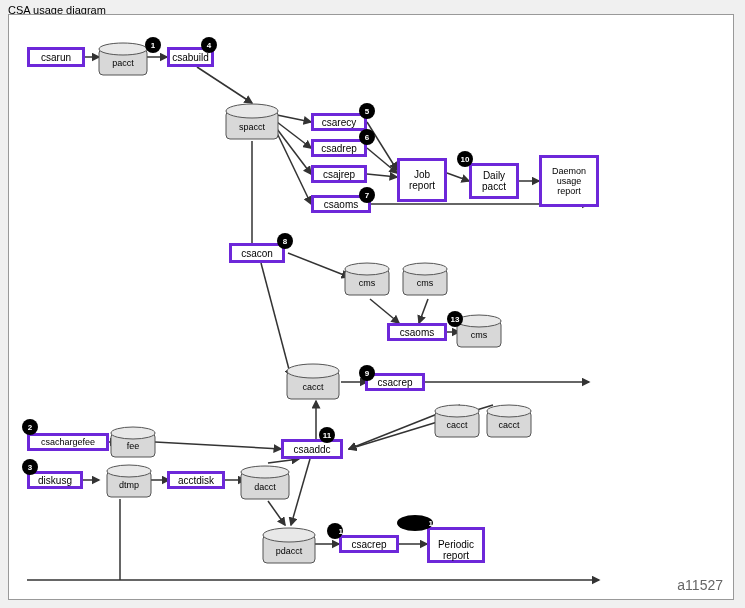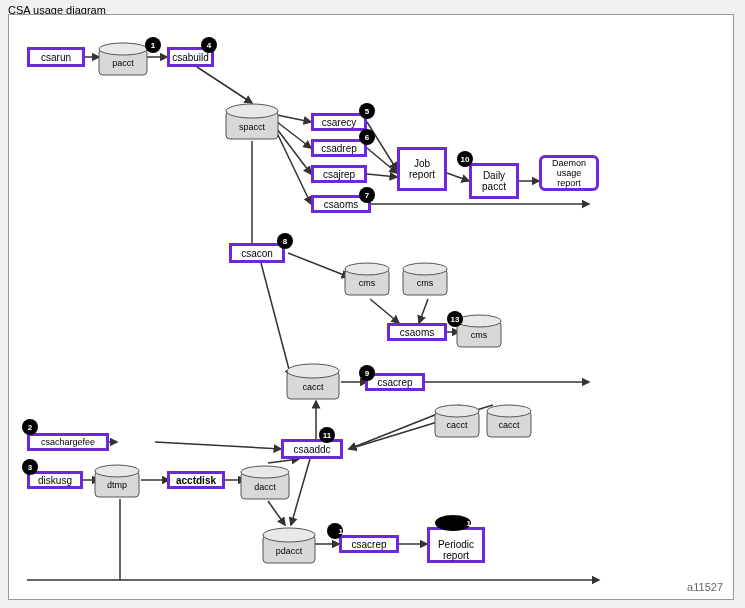--- a/index.html
+++ b/index.html
@@ -63,21 +63,21 @@
       position: absolute;
       top: 0; left: 0;
       width: 100%;
       height: 100%;
       pointer-events: none;
     }
     .watermark {
       position: absolute;
       bottom: 6px;
       right: 10px;
-      font-size: 11px;
+      font-size: 14px;
       color: #666;
     }
   </style>
 </head>
 <body>
 
 <div class="outer">
   <div class="title-bar">
     <span>CSA usage diagram</span>
   </div>
@@ -177,31 +177,31 @@
     </div>
 
     <div class="box" style="left:302px;top:124px;width:56px;height:18px;">
       <span>csadrep</span>
     </div>
 
     <div class="box" style="left:302px;top:150px;width:56px;height:18px;">
       <span>csajrep</span>
     </div>
 
-    <div class="box" style="left:388px;top:132px;width:50px;height:44px;font-size:10px;white-space:pre-line;">
+    <div class="box" style="left:388px;top:143px;width:50px;height:44px;font-size:10px;white-space:pre-line;">
       <span style="white-space:pre-line;">Job
 report</span>
     </div>
 
     <div class="box" style="left:460px;top:148px;width:50px;height:36px;font-size:10px;">
       <span style="white-space:pre-line;">Daily
 pacct</span>
     </div>
 
-    <div class="box" style="left:530px;top:140px;width:60px;height:36px;font-size:9px;text-align:center;border-radius:6px;">
+    <div class="box" style="left:530px;top:140px;width:60px;height:52px;font-size:9px;text-align:center;">
       <span style="white-space:pre-line;">Daemon
 usage
 report</span>
     </div>
 
     <div class="box" style="left:302px;top:180px;width:60px;height:18px;">
       <span>csaoms</span>
     </div>
 
     <div class="box" style="left:220px;top:228px;width:56px;height:20px;">
@@ -221,21 +221,21 @@
     </div>
 
     <div class="box" style="left:272px;top:424px;width:62px;height:20px;">
       <span>csaaddc</span>
     </div>
 
     <div class="box" style="left:18px;top:456px;width:56px;height:18px;">
       <span>diskusg</span>
     </div>
 
-    <div class="box" style="left:158px;top:456px;width:58px;height:18px;font-weight:bold;">
+    <div class="box" style="left:158px;top:456px;width:58px;height:18px;">
       <span>acctdisk</span>
     </div>
 
     <div class="box" style="left:330px;top:520px;width:60px;height:18px;">
       <span>csacrep</span>
     </div>
 
     <div class="box" style="left:418px;top:512px;width:58px;height:36px;font-size:10px;">
       <span style="white-space:pre-line;margin-top:10px;">Periodic
 report</span>
@@ -298,22 +298,29 @@
     </div>
 
     <div style="position:absolute;left:476px;top:386px;width:48px;height:42px;">
       <svg width="48" height="42" viewBox="0 0 48 42">
         <rect x="2" y="10" width="44" height="26" rx="4" fill="#d8d8d8" stroke="#555" stroke-width="1"></rect>
         <ellipse cx="24" cy="10" rx="22" ry="6" fill="#e8e8e8" stroke="#555" stroke-width="1"></ellipse>
         <text x="24" y="27" text-anchor="middle" font-size="9" fill="#000">cacct</text>
       </svg>
     </div>
 
-
-    <div style="position:absolute;left:84px;top:446px;width:48px;height:42px;">
+    <div style="position:absolute;left:100px;top:408px;width:48px;height:40px;">
+      <svg width="48" height="40" viewBox="0 0 48 40">
+        <rect x="2" y="10" width="44" height="24" rx="4" fill="#d8d8d8" stroke="#555" stroke-width="1"></rect>
+        <ellipse cx="24" cy="10" rx="22" ry="6" fill="#e8e8e8" stroke="#555" stroke-width="1"></ellipse>
+        <text x="24" y="26" text-anchor="middle" font-size="9" fill="#000">fee</text>
+      </svg>
+    </div>
+
+    <div style="position:absolute;left:96px;top:446px;width:48px;height:42px;">
       <svg width="48" height="42" viewBox="0 0 48 42">
         <rect x="2" y="10" width="44" height="26" rx="4" fill="#d8d8d8" stroke="#555" stroke-width="1"></rect>
         <ellipse cx="24" cy="10" rx="22" ry="6" fill="#e8e8e8" stroke="#555" stroke-width="1"></ellipse>
         <text x="24" y="27" text-anchor="middle" font-size="9" fill="#000">dtmp</text>
       </svg>
     </div>
 
     <div style="position:absolute;left:230px;top:446px;width:52px;height:44px;">
       <svg width="52" height="44" viewBox="0 0 52 44">
         <rect x="2" y="11" width="48" height="27" rx="4" fill="#d8d8d8" stroke="#555" stroke-width="1"></rect>
@@ -334,21 +341,21 @@
     <div class="num-circle" style="left:192px;top:22px;">4</div>
     <div class="num-circle" style="left:350px;top:88px;">5</div>
     <div class="num-circle" style="left:350px;top:114px;">6</div>
     <div class="num-circle" style="left:350px;top:172px;">7</div>
     <div class="num-circle" style="left:268px;top:218px;">8</div>
     <div class="num-circle" style="left:350px;top:350px;">9</div>
     <div class="num-circle" style="left:448px;top:136px;">10</div>
     <div class="num-circle" style="left:310px;top:412px;">11</div>
     <div class="num-circle" style="left:438px;top:296px;">13</div>
     <div class="num-circle" style="left:318px;top:508px;padding-left:16px;">13</div>
-    <div class="num-circle" style="left:426px;top:500px;padding-left:36px;">14</div>
+    <div class="num-circle" style="left:388px;top:500px;padding-left:36px;">14</div>
     <div class="num-circle" style="left:13px;top:404px;">2</div>
     <div class="num-circle" style="left:13px;top:444px;">3</div>
 
     <div class="watermark">
       <span>a11527</span>
     </div>
   </div>
 </div>
 
 </body></html>

